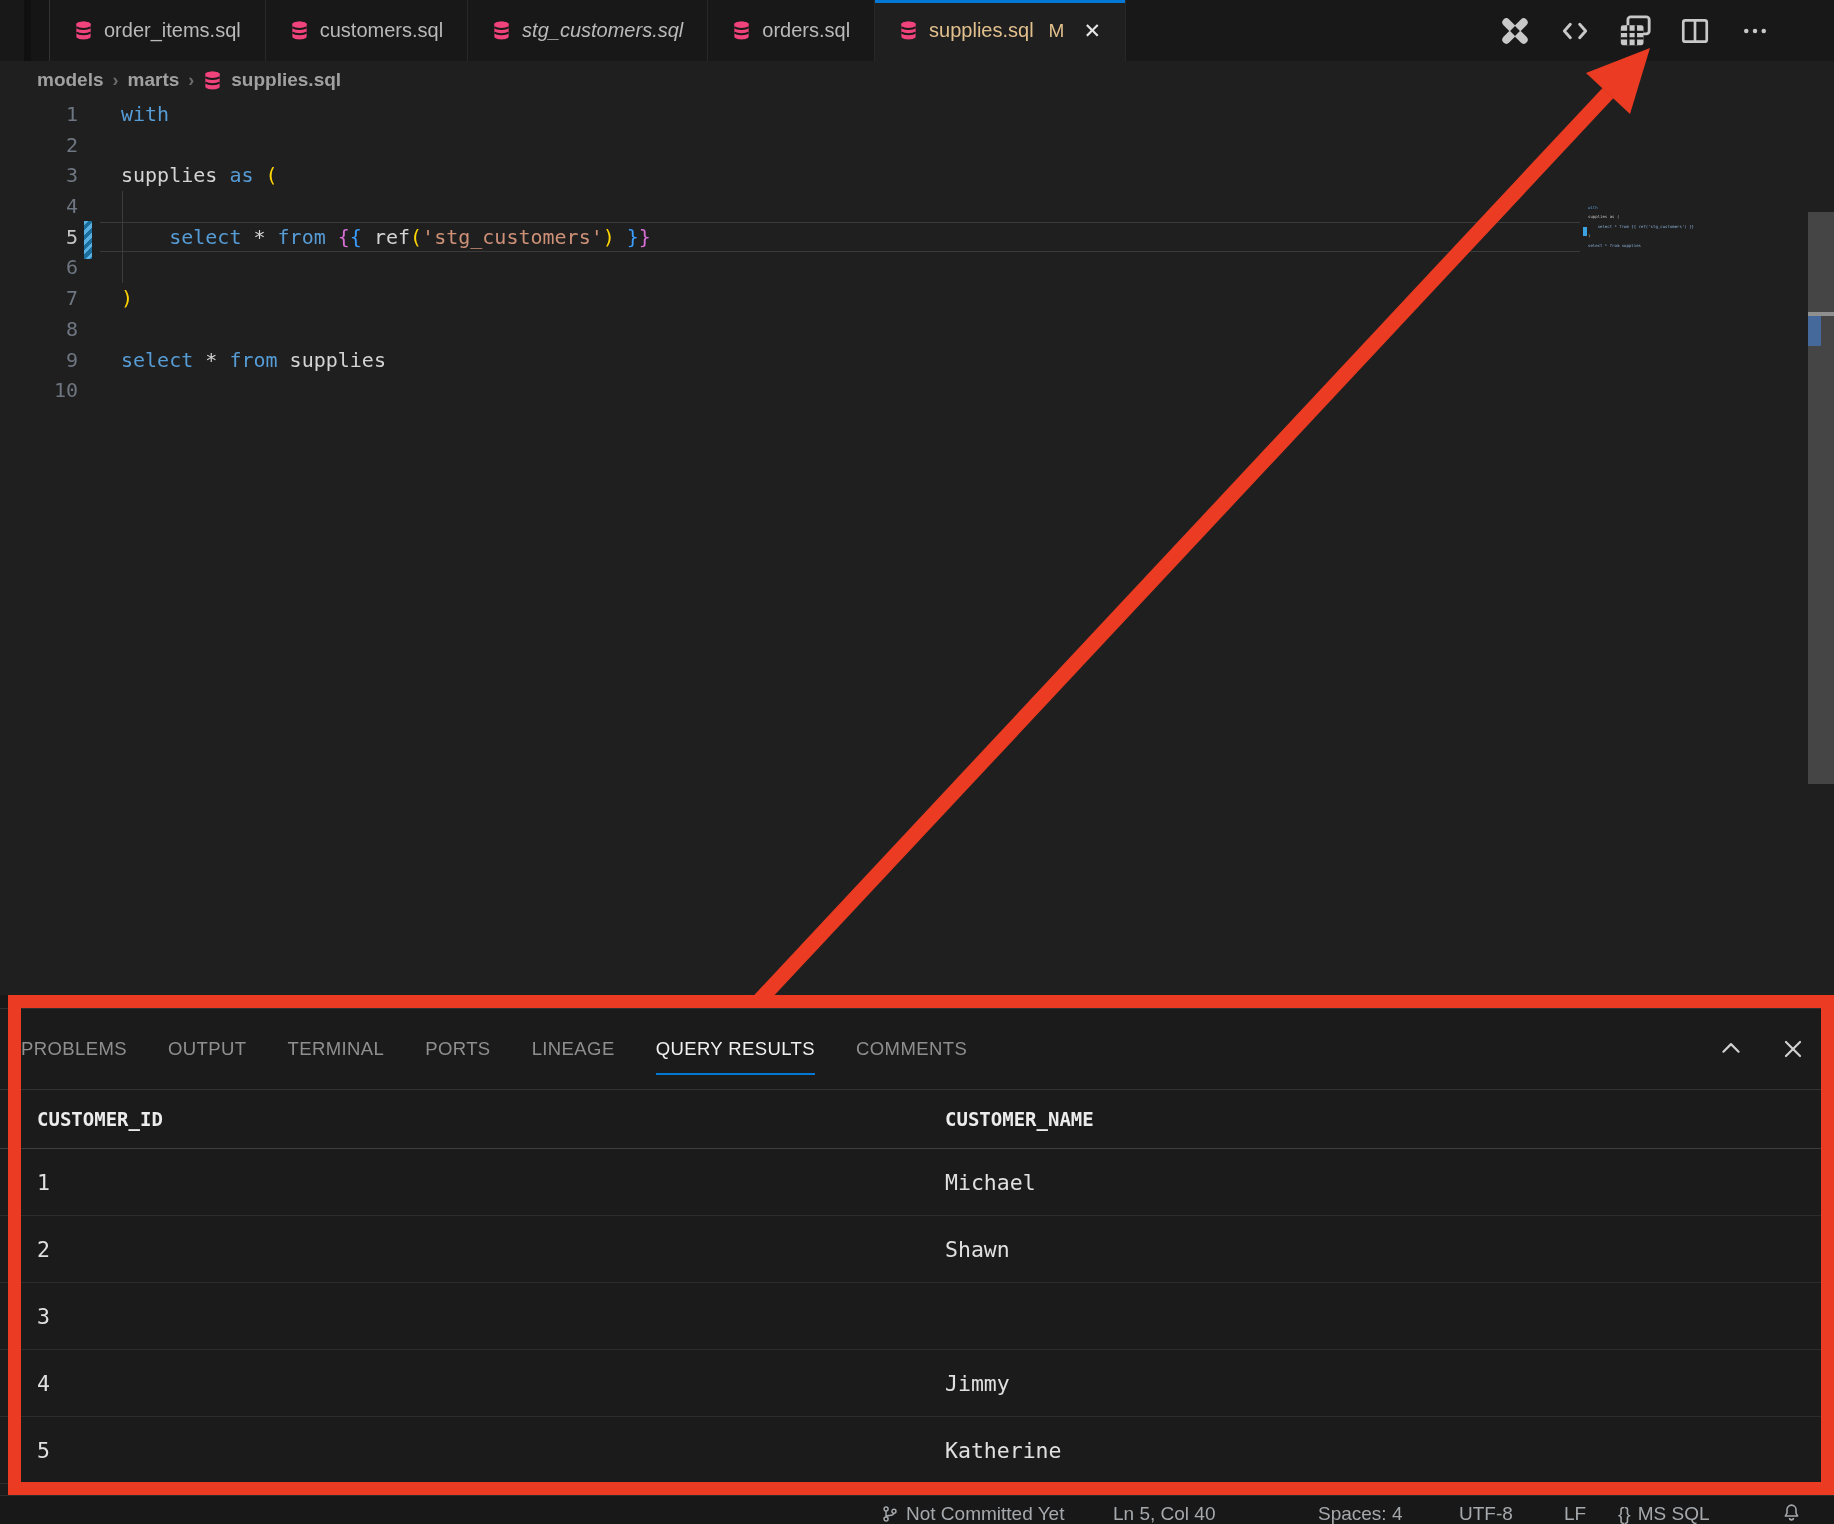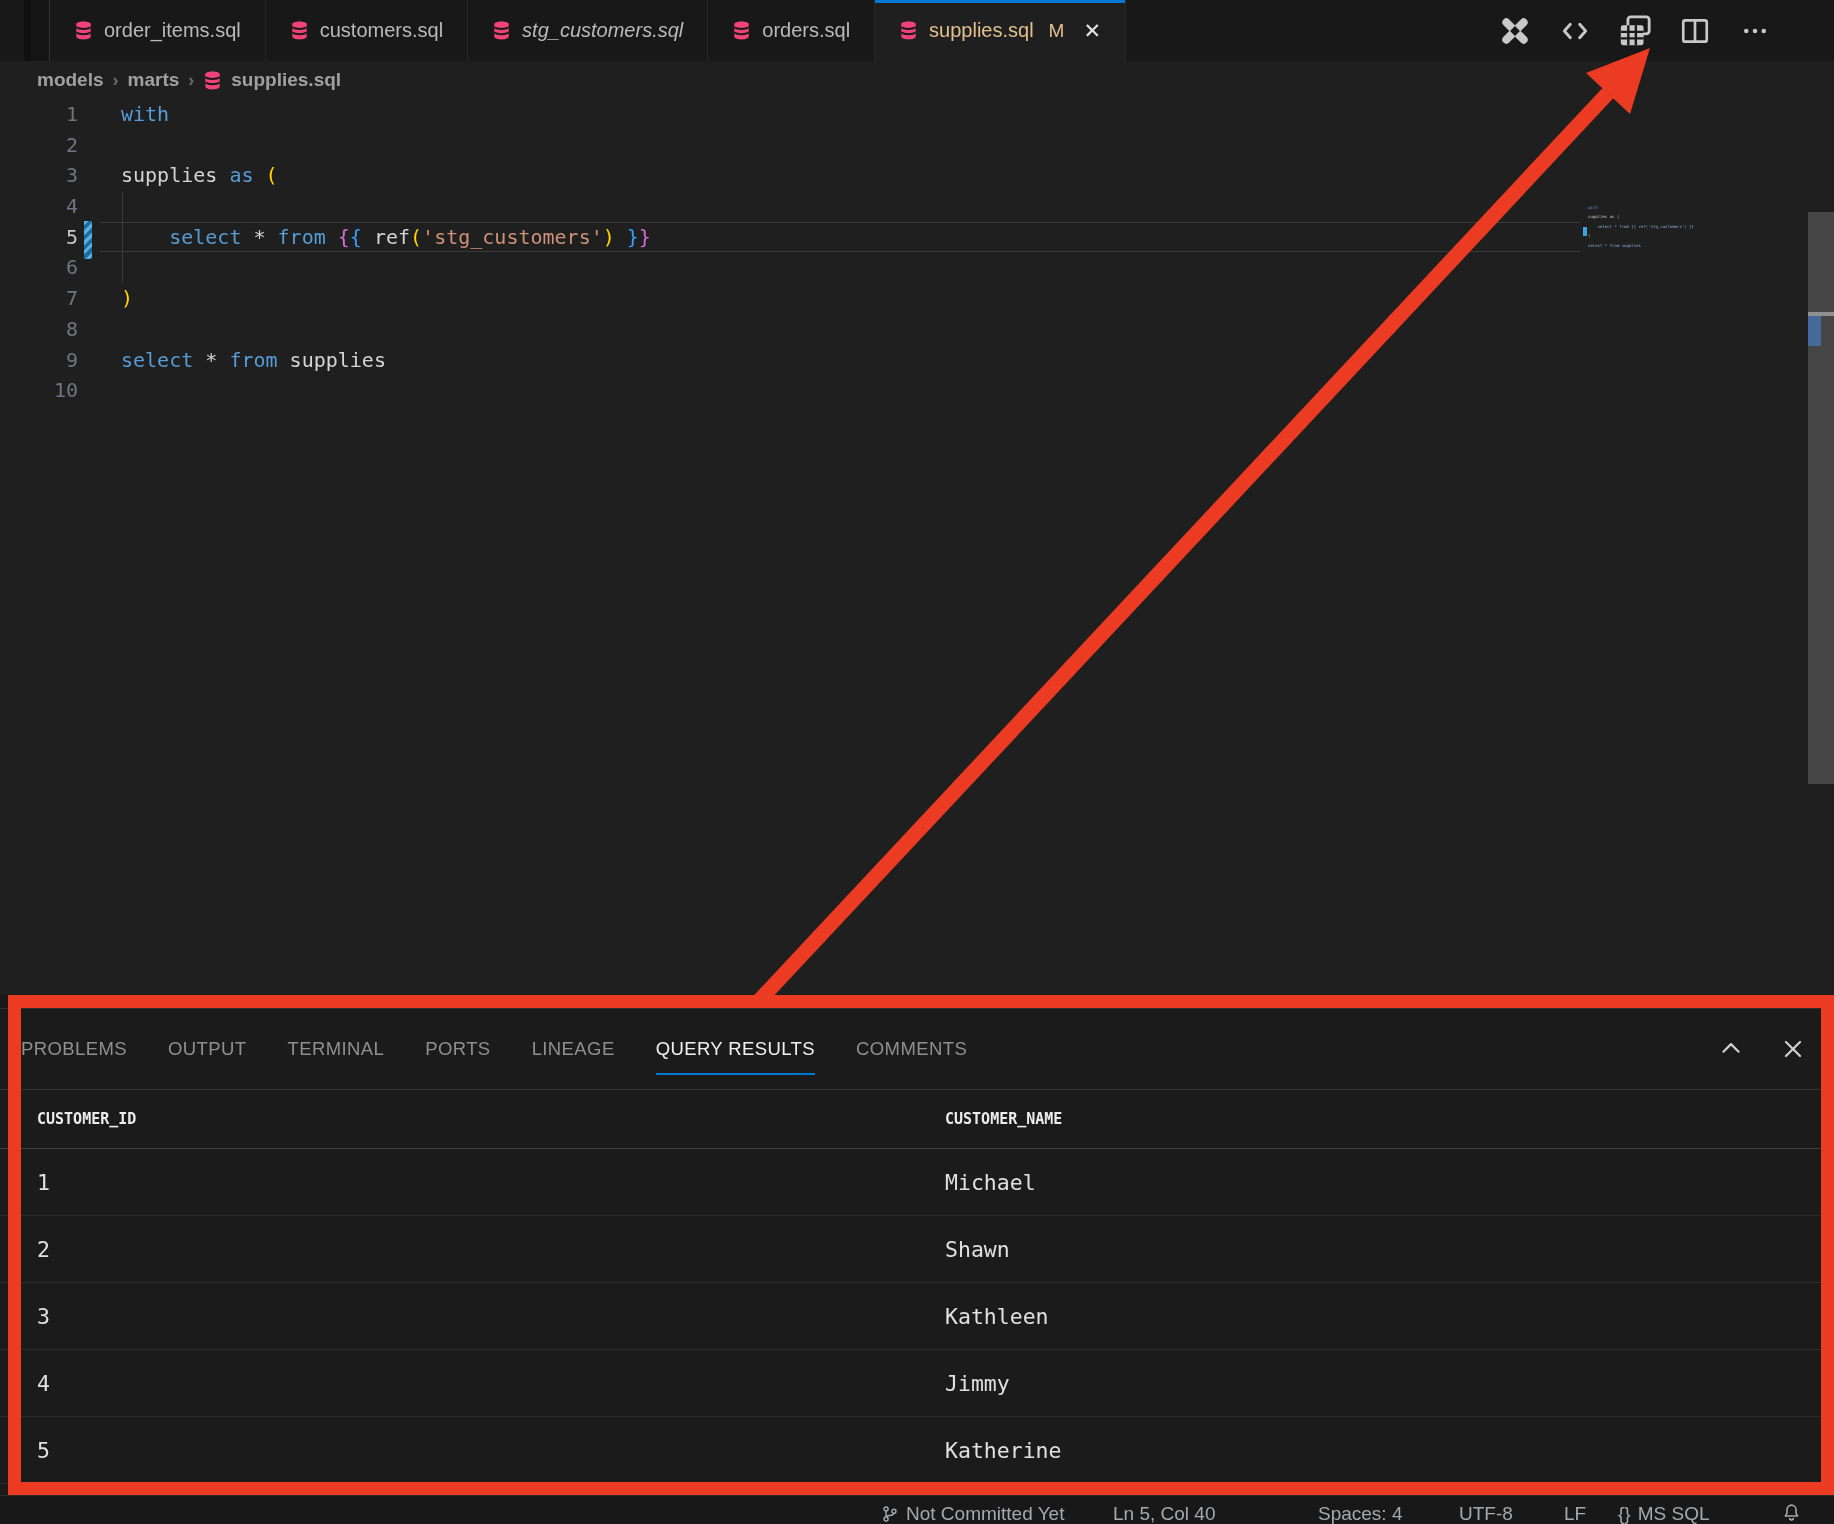--- a/index.html
+++ b/index.html
@@ -57,21 +57,21 @@
               border-bottom:1px solid #333;position:relative;}
   .ptab{font-size:18.5px;letter-spacing:.4px;color:#8f8f8f;cursor:pointer;position:relative;padding:6px 0;}
   .ptab.active{color:#f0f0f0;}
   .ptab.active::after{content:"";position:absolute;left:0;right:0;bottom:-9px;height:2px;background:#0078d4;}
   .panel-actions{position:absolute;right:28px;top:0;bottom:0;display:flex;align-items:center;gap:36px;}
   .panel-actions .act-icon{width:26px;height:26px;}
 
   .qr-table{position:absolute;left:0;top:81px;right:0;}
   .qr-row{display:grid;grid-template-columns:908px 1fr;align-items:center;padding-left:37px;
           font-family:"DejaVu Sans Mono",monospace;color:#e0e0e0;}
-  .qr-head{height:58px;font-size:15px;font-weight:bold;color:#ececec;border-bottom:1px solid #3f3f3f;}
+  .qr-head{height:58px;font-size:19px;font-weight:bold;color:#ececec;border-bottom:1px solid #3f3f3f;}
   .qr-data{height:66px;font-size:21.5px;border-bottom:1px solid #2c2c2c;cursor:default;}
 
   
   .statusbar{position:absolute;left:0;top:1495px;right:0;height:40px;background:#181818;
              border-top:1px solid #2b2b2b;color:#a6a9ac;font-size:19px;}
   .sb-item{position:absolute;top:7px;display:flex;align-items:center;gap:7px;white-space:nowrap;cursor:pointer;}
 
   
   .anno-rect{position:absolute;left:8px;top:995px;width:1826px;height:500px;box-sizing:border-box;
              border:13px solid #eb3b22;pointer-events:none;z-index:50;}
@@ -287,21 +287,20 @@
       <div class="qr-row qr-data">
         <span>1</span>
         <span>Michael</span>
       </div>
       <div class="qr-row qr-data">
         <span>2</span>
         <span>Shawn</span>
       </div>
       <div class="qr-row qr-data">
         <span>3</span>
-        <span>Kathleen</span>
       </div>
       <div class="qr-row qr-data">
         <span>4</span>
         <span>Jimmy</span>
       </div>
       <div class="qr-row qr-data">
         <span>5</span>
         <span>Katherine</span>
       </div>
     </div>

